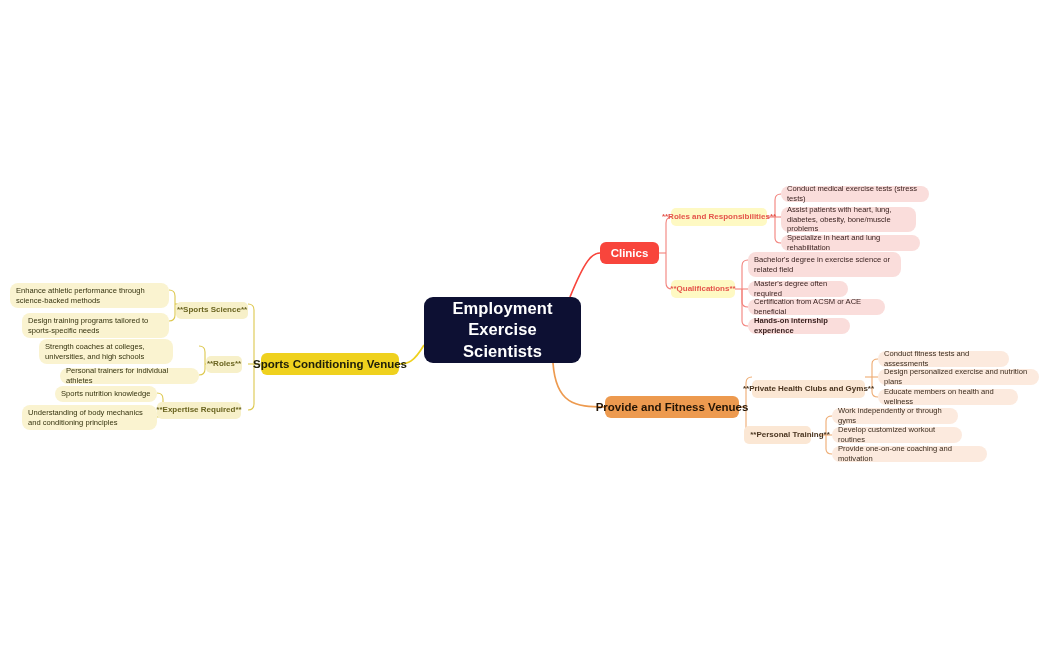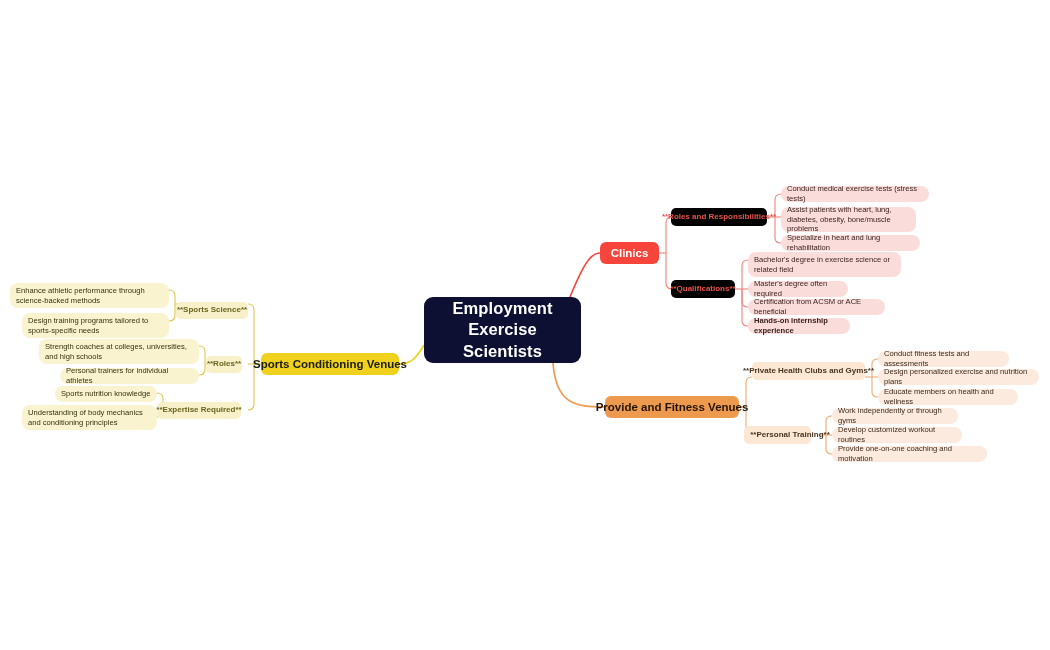--- a/index.html
+++ b/index.html
@@ -59,21 +59,21 @@
 
   
   .l2 {
     border-radius: 5px;
     font-size: 8px;
     font-weight: 600;
     padding: 4px 7px;
     justify-content: center;
     white-space: nowrap;
   }
-  .l2.red    { background: #000000; color: #e4534a; }
+  .l2.red    { background: #fef9c3; color: #e4534a; }
   .l2.orange { background: #fbe7d4; color: #4a3520; }
   .l2.yellow { background: #f7f0c9; color: #6a6420; }
 
   
   .l3 {
     border-radius: 8px;
     font-size: 7.6px;
     font-weight: 400;
     padding: 8px 6px;
     align-items: center;
@@ -175,21 +175,21 @@
   </div>
   <div class="node l3 red" style="left:748px; top:299px; width:137px; height:16px;">
     <span>Certification from ACSM or ACE beneficial</span>
   </div>
   <div class="node l3 red" style="left:748px; top:318px; width:102px; height:16px;font-weight:bold;">
     <span>Hands-on internship experience</span>
   </div>
 
   <div class="node l1 orange" style="left:605px; top:396px; width:134px; height:22px;">Provide and Fitness Venues</div>
 
-  <div class="node l2 orange" style="left:752px; top:362px; width:113px; height:18px;">**Private Health Clubs and Gyms**</div>
+  <div class="node l2 orange" style="left:752px; top:380px; width:113px; height:18px;">**Private Health Clubs and Gyms**</div>
 
   <div class="node l3 orange" style="left:878px; top:351px; width:131px; height:16px;">
     <span>Conduct fitness tests and assessments</span>
   </div>
   <div class="node l3 orange" style="left:878px; top:369px; width:161px; height:16px;">
     <span>Design personalized exercise and nutrition plans</span>
   </div>
   <div class="node l3 orange" style="left:878px; top:389px; width:140px; height:16px;">
     <span>Educate members on health and wellness</span>
   </div>
@@ -212,21 +212,21 @@
 
   <div class="node l3 yellow" style="left:22px; top:313px; width:147px; height:25px;">
     <span>Design training programs tailored to sports-specific needs</span>
   </div>
   <div class="node l3 yellow" style="left:10px; top:283px; width:159px; height:25px;">
     <span>Enhance athletic performance through science-backed methods</span>
   </div>
 
   <div class="node l2 yellow" style="left:206px; top:356px; width:36px; height:17px;">**Roles**</div>
 
-  <div class="node l3 yellow" style="left:39px; top:339px; width:160px; height:25px;">
+  <div class="node l3 yellow" style="left:39px; top:339px; width:134px; height:25px;">
     <span>Strength coaches at colleges, universities, and high schools</span>
   </div>
   <div class="node l3 yellow" style="left:60px; top:368px; width:139px; height:16px;">
     <span>Personal trainers for individual athletes</span>
   </div>
 
   <div class="node l2 yellow" style="left:157px; top:402px; width:84px; height:17px;">**Expertise Required**</div>
 
   <div class="node l3 yellow" style="left:55px; top:386px; width:102px; height:16px;">
     <span>Sports nutrition knowledge</span>

